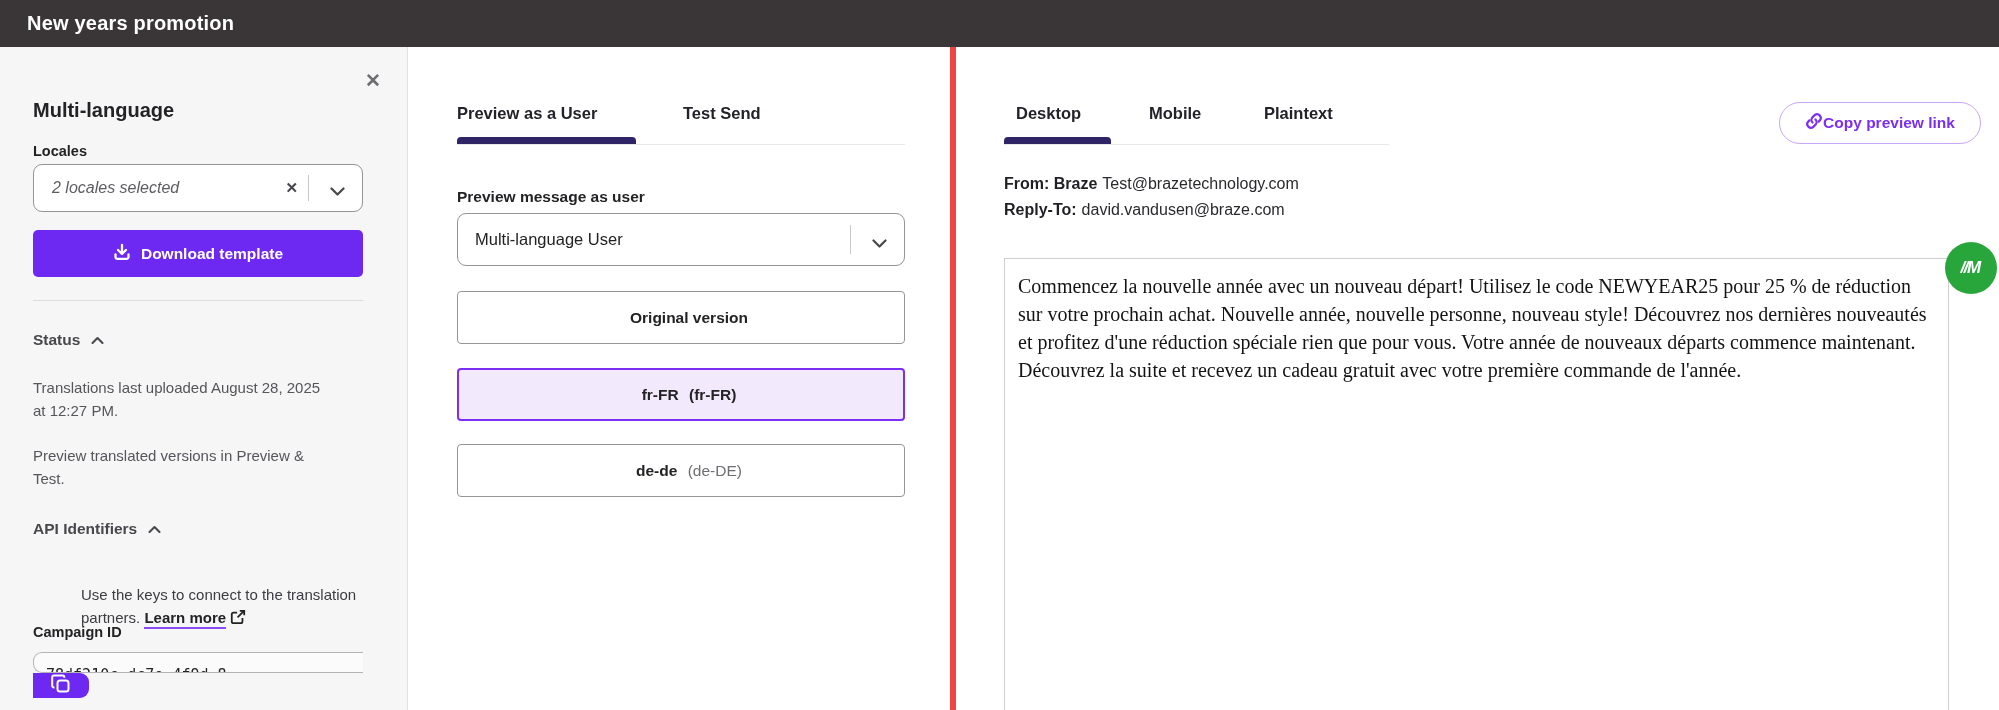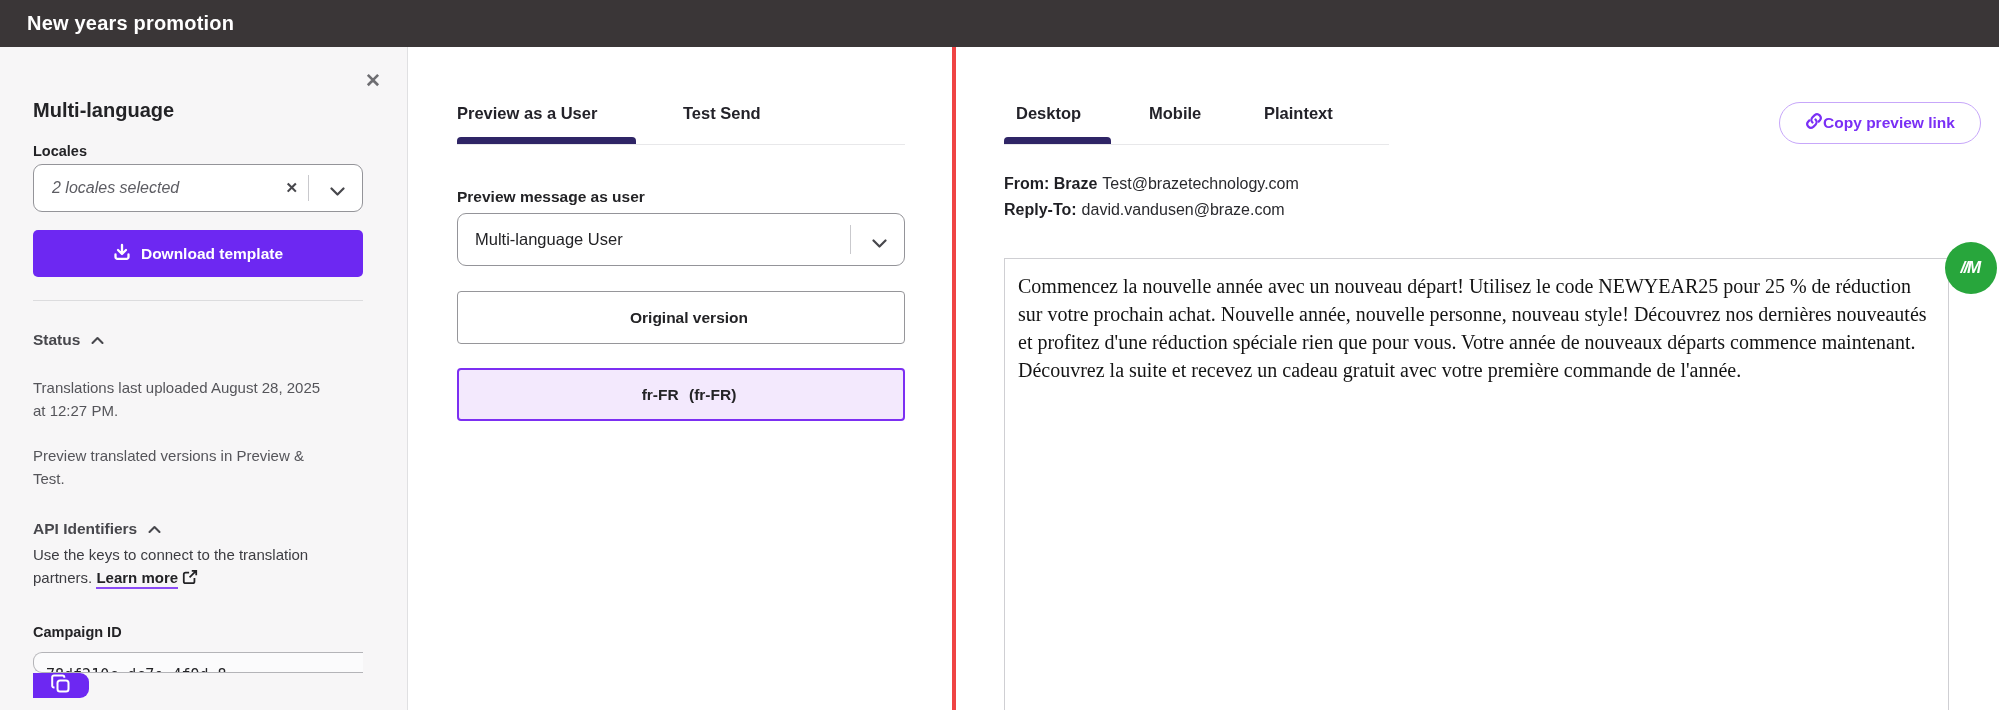--- a/index.html
+++ b/index.html
@@ -26,21 +26,21 @@
   .section-heading { position:absolute; left:33px; font-size:15.5px; font-weight:700; color:#47474c; display:flex; align-items:center; gap:11px; }
   .caret-btn { background:none; border:none; cursor:pointer; display:inline-flex; padding:0; }
   .sb-para { position:absolute; left:33px; width:302px; font-size:15px; line-height:22.5px; color:#55555a; }
   .learn-more { font-weight:700; color:#232326; text-decoration:none; border-bottom:2px solid #8a4bf5; padding-bottom:1px; cursor:pointer; }
   .ext-icon { vertical-align:-2px; margin-left:4px; }
   .campaign-label { position:absolute; left:33px; top:577px; font-size:14.5px; font-weight:700; color:#232326; }
   .campaign-row { position:absolute; left:33px; top:605px; width:330px; height:46px; display:flex;flex-direction:column; }
   .campaign-input { flex:1; min-width:0; background:#fbfbfc; border:1px solid #b4b4b8; border-right:none; border-radius:9px 0 0 9px; font-family:"DejaVu Sans Mono", monospace; font-size:15px; line-height:44px; padding:0 12px; color:#232326; white-space:nowrap; overflow:hidden; }
   .campaign-copy { width:56px; background:#6d28f2; border:none; border-radius:0 9px 9px 0; display:flex; align-items:center; justify-content:center; cursor:pointer; }
   
-  .midpanel { position:absolute; left:408px; top:47px; width:548px; height:663px; background:#fff; border-right:4px solid #ef4444; }
+  .midpanel { position:absolute; left:408px; top:47px; width:548px; height:663px; background:#fff; border-right:6px solid #ef4444; }
   .tab { position:absolute; top:57px; font-size:16.5px; font-weight:700; color:#232229; background:none; border:none; font-family:inherit; cursor:pointer; }
   .tab-underline { position:absolute; top:90px; height:8px; background:#2f2566; border-radius:4px 4px 0 0; }
   .tab-line { position:absolute; top:97px; height:1px; background:#e8e8ea; }
   .mp-user-label { position:absolute; left:49px; top:141px; font-size:15.5px; font-weight:700; color:#232326; }
   .user-select { position:absolute; left:49px; top:166px; width:448px; height:53px; background:#fff; border:1px solid #949499; border-radius:9px; cursor:pointer; }
   .user-select-value { position:absolute; left:17px; top:0; line-height:51px; font-size:16.5px; color:#232326; }
   .us-sep { position:absolute; right:53px; top:11px; bottom:11px; width:1px; background:#c9c9cd; }
   .us-chevron { position:absolute; right:17px; top:21px; }
   .version { position:absolute; left:49px; width:448px; height:53px; background:#fff; border:1px solid #96969a; border-radius:4px; font-size:15.5px; line-height:51px; padding-left:16px; cursor:pointer; }
   .version .vname { font-weight:700; color:#232326; }
@@ -107,21 +107,21 @@
     <p class="sb-para" style="top:398px;">Preview translated versions in Preview &amp; Test.</p>
 
     <div class="section-heading" style="top:473px;">
       <span>API Identifiers</span>
       <button class="caret-btn">
         <svg width="13" height="9" viewBox="0 0 13 9">
             <path d="M1.5 7l5-5 5 5" fill="none" stroke="#47474c" stroke-width="2.1" stroke-linecap="round" stroke-linejoin="round"></path>
           </svg>
       </button>
     </div>
-    <p class="sb-para" style="top:497px; width:306px; color:#3c3c41;">
+    <p class="sb-para" style="top:537px; width:306px; color:#3c3c41;margin-left:48px;">
       <span>Use the keys to connect to the translation partners.</span>
       <a class="learn-more">Learn more</a><span class="ext-icon"><svg width="16" height="16" viewBox="0 0 18 18">
             <path d="M14 10v4a2 2 0 0 1-2 2H4a2 2 0 0 1-2-2V6a2 2 0 0 1 2-2h4" fill="none" stroke="#232326" stroke-width="2"></path>
             <path d="M11 2h5v5M15.5 2.5L8.5 9.5" fill="none" stroke="#232326" stroke-width="2"></path>
           </svg></span>
     </p>
 
     <div class="campaign-label">Campaign ID</div>
     <div class="campaign-row">
       <div class="campaign-input">78df210c-dc7e-4f9d-8…</div>
@@ -153,20 +153,24 @@
       </span>
     </div>
 
     <button class="version" style="top:244px;">
       <span class="vname">Original version</span>
     </button>
     <button class="version selected" style="top:321px;">
       <span class="vname">fr-FR</span>
       <span class="vcode">(fr-FR)</span>
     </button>
+    <button class="version" style="top:397px;">
+      <span class="vname">de-de</span>
+      <span class="vcode">(de-DE)</span>
+    </button>
   </section>
 
   <section class="rightpanel">
     <button class="tab" style="left:60px;">Desktop</button>
     <button class="tab" style="left:193px;">Mobile</button>
     <button class="tab" style="left:308px;">Plaintext</button>
     <div class="tab-underline" style="left:48px; width:107px;"></div>
     <div class="tab-line" style="left:48px; width:385px;"></div>
 
     <button class="copy-link-btn">

